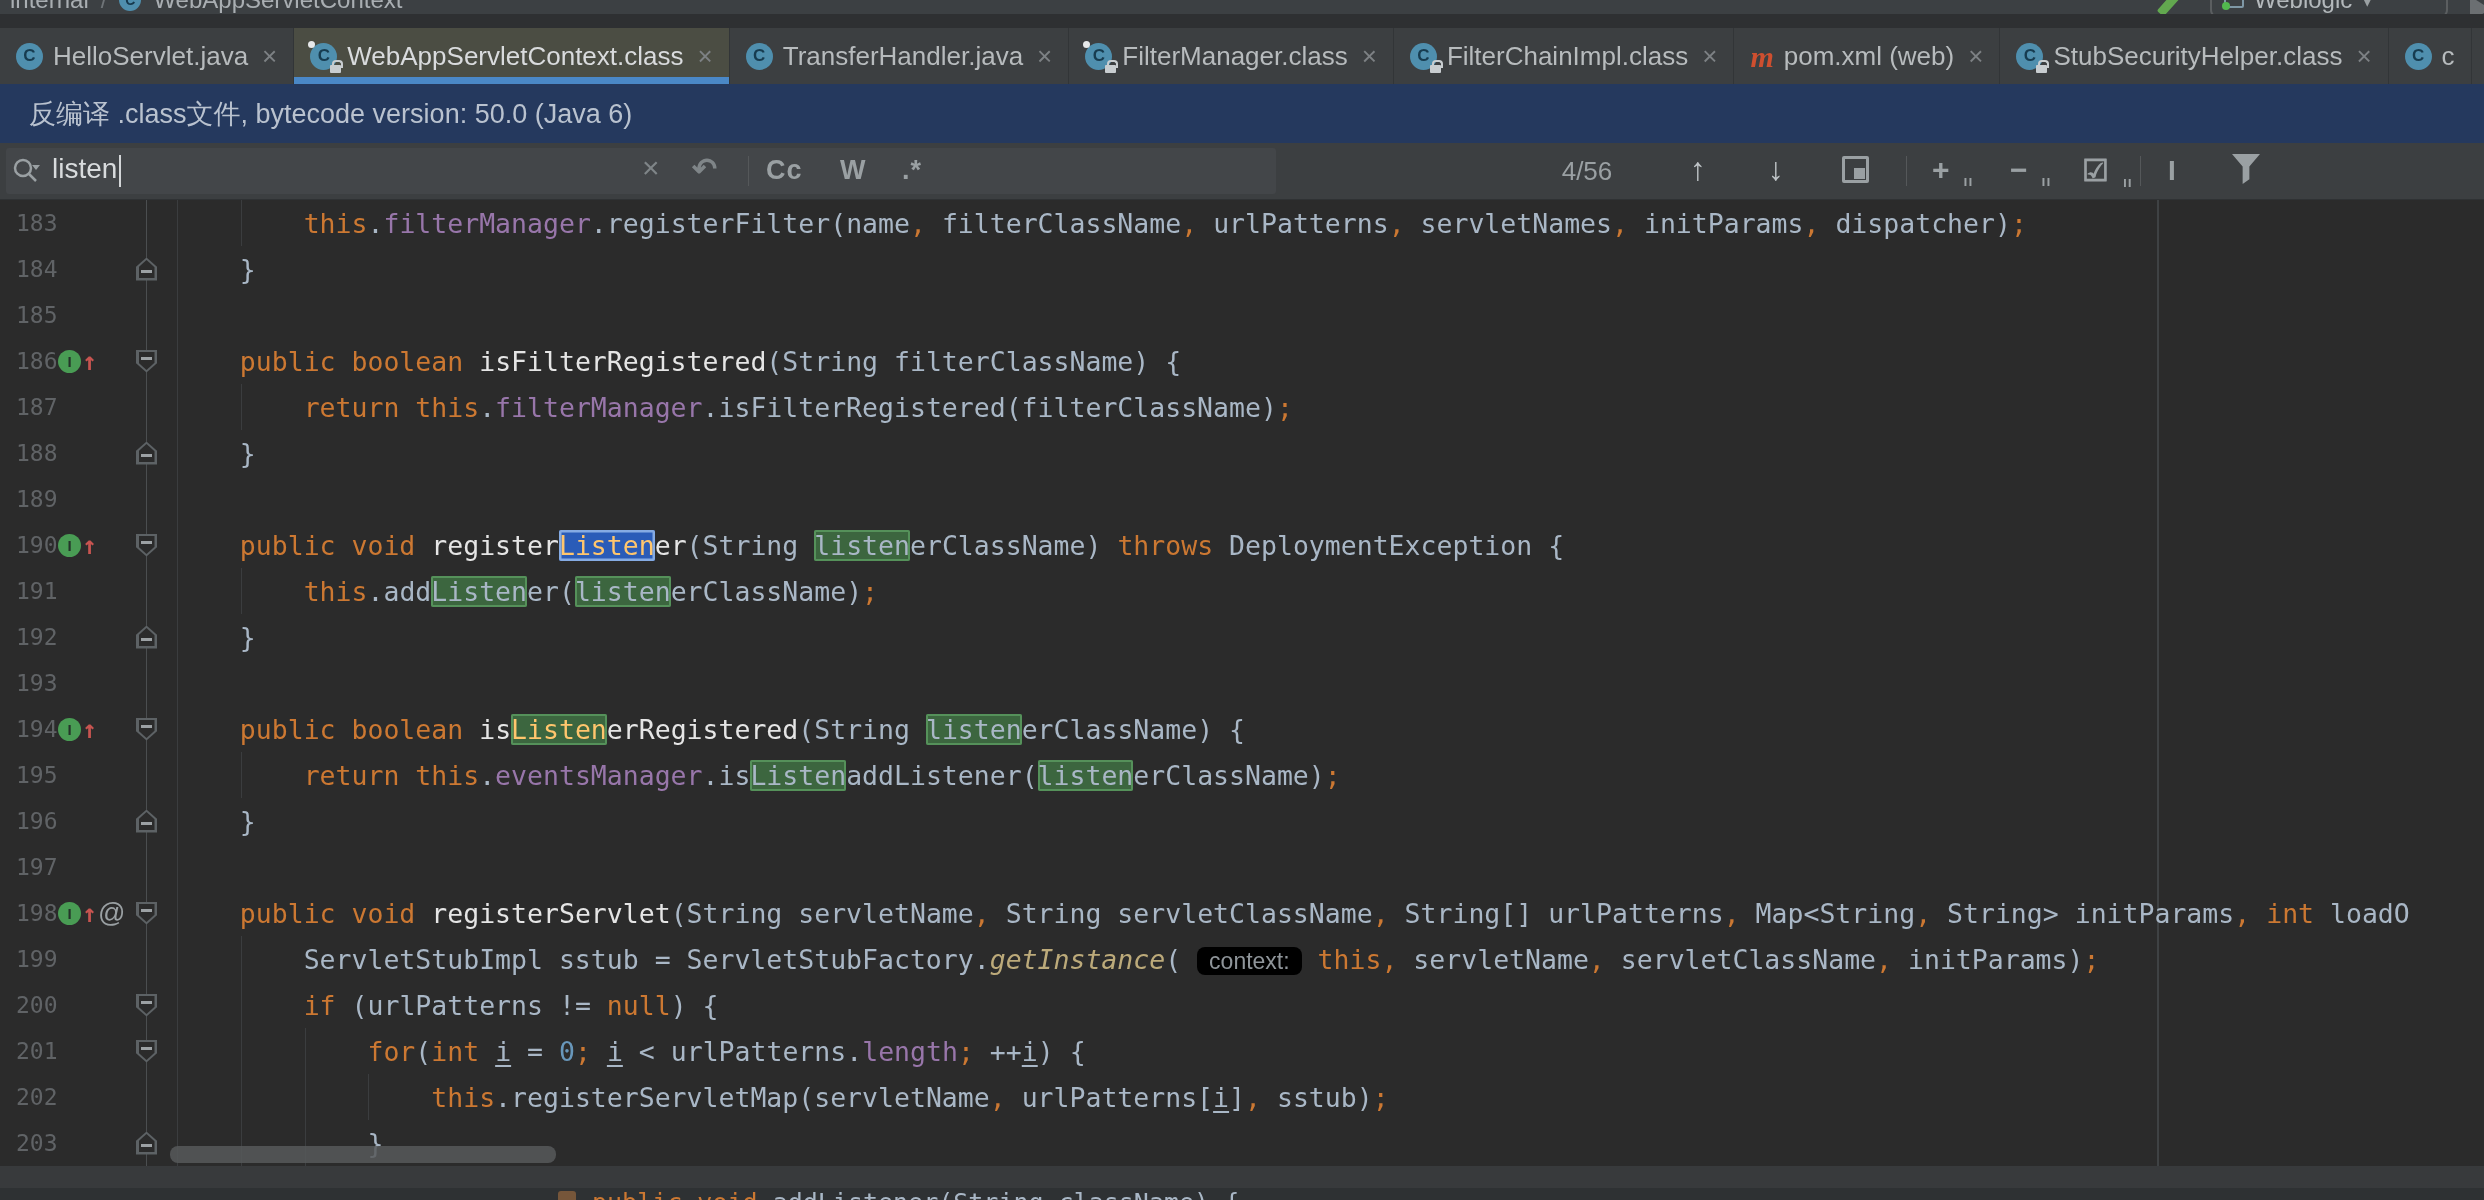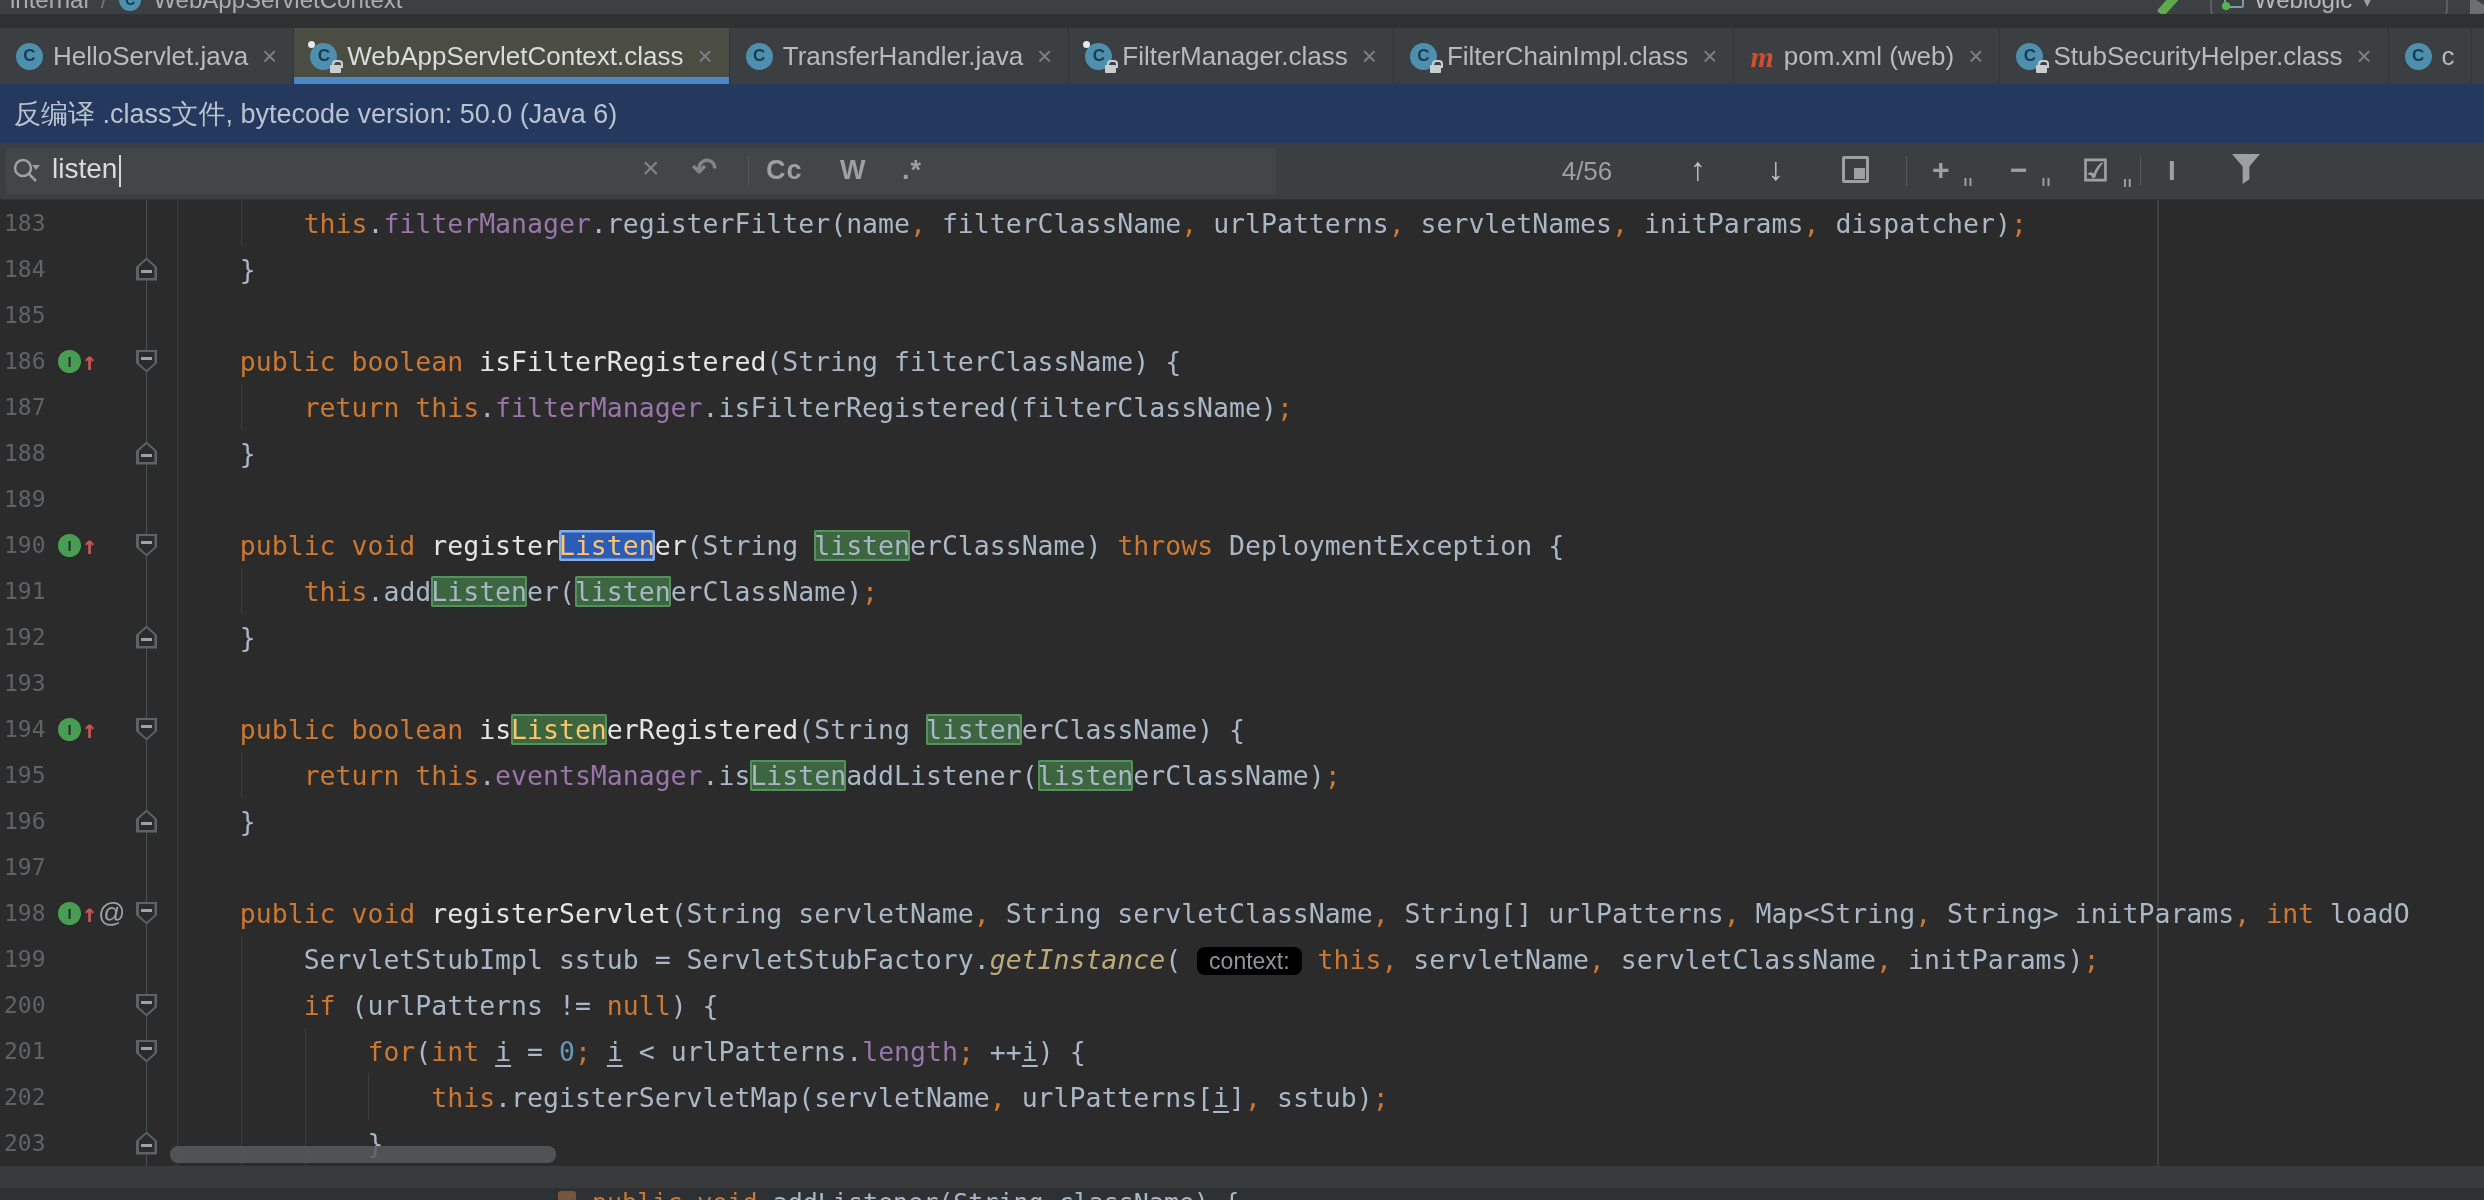--- a/index.html
+++ b/index.html
@@ -45,21 +45,21 @@
   .cicon .lock::before { content:""; position:absolute; left:2px; top:-5px; width:7px; height:6px;
            border:2px solid #c8cdd0; border-bottom:none; border-radius:4px 4px 0 0; }
   .cicon .dot { position:absolute; left:-2px; top:-2px; width:7px; height:7px;
            border-radius:50%; background:#e6e8ea; }
   .micon { color:#cf4f2f; font-size:30px; font-weight:bold; font-style:italic;
            font-family:"Liberation Serif", serif; line-height:27px; }
   .tclose { color:#7d8184; font-size:26px; margin-left:4px; }
 
   
   .banner { position:absolute; left:0; top:84px; width:2484px; height:59px; background:#25395e;
-            display:flex; align-items:center; padding-left:14px; font-size:27px; color:#b9c2cf; }
+            display:flex; align-items:center; padding-left:29px; font-size:27px; color:#b9c2cf; }
 
   
   .findbar { position:absolute; left:0; top:143px; width:2484px; height:57px; background:#3c3f41;
              border-bottom:1px solid #2f3234; }
   .findfield { position:absolute; left:6px; top:5px; width:1270px; height:46px;
              background:#434649; border-radius:3px; }
   .fb { position:absolute; color:#9aa0a3; }
   .mag { left:12px; top:14px; }
   .query { left:52px; top:10px; font-size:28px; color:#d8dbdd; }
   .caret { display:inline-block; width:2px; height:32px; background:#d3d6d8;
@@ -81,21 +81,21 @@
                        font-size:28px; font-weight:bold; color:#9aa0a3; }
   .funnel { left:2232px; top:11px; width:28px; height:30px; background:#9aa0a3;
             clip-path:polygon(0 0,100% 0,62% 42%,62% 84%,38% 100%,38% 42%); }
 
   
   .editor { position:absolute; left:0; top:200px; width:2484px; height:966px;
             background:#2b2b2b; font-family:"DejaVu Sans Mono", monospace; }
   .gutterline { position:absolute; left:146px; top:0; bottom:0; width:1px; background:#4b4e50; }
   .marginline { position:absolute; left:2157px; top:0; bottom:0; width:2px; background:#3f4244; }
   .code-line { position:relative; height:46px; display:flex; align-items:center; }
-  .ln { width:58px; padding-left:4px; font-size:23px; color:#606366; flex:none; }
+  .ln { width:58px; padding-left:16px; font-size:23px; color:#606366; flex:none; }
   .gic { width:64px; display:flex; align-items:center; gap:1px; flex:none; }
   .ovr { width:23px; height:23px; border-radius:50%; background:#499c54; color:#24342a;
          font-family:"Liberation Sans", sans-serif; font-size:15px; font-weight:bold;
          display:flex; align-items:center; justify-content:center; flex:none; }
   .uparrow { color:#c75450; font-size:25px; font-weight:bold; line-height:23px; }
   .atsign { color:#9aa0a3; font-size:27px; font-family:"Liberation Sans", sans-serif; }
   .foldc { width:49px; display:flex; justify-content:center; flex:none; }
   .fold { position:relative; width:21px; height:23px; }
   .fold .shape { position:absolute; inset:0; background:#5d6265; }
   .fold .inner { position:absolute; inset:2.5px; background:#2b2b2b; }

